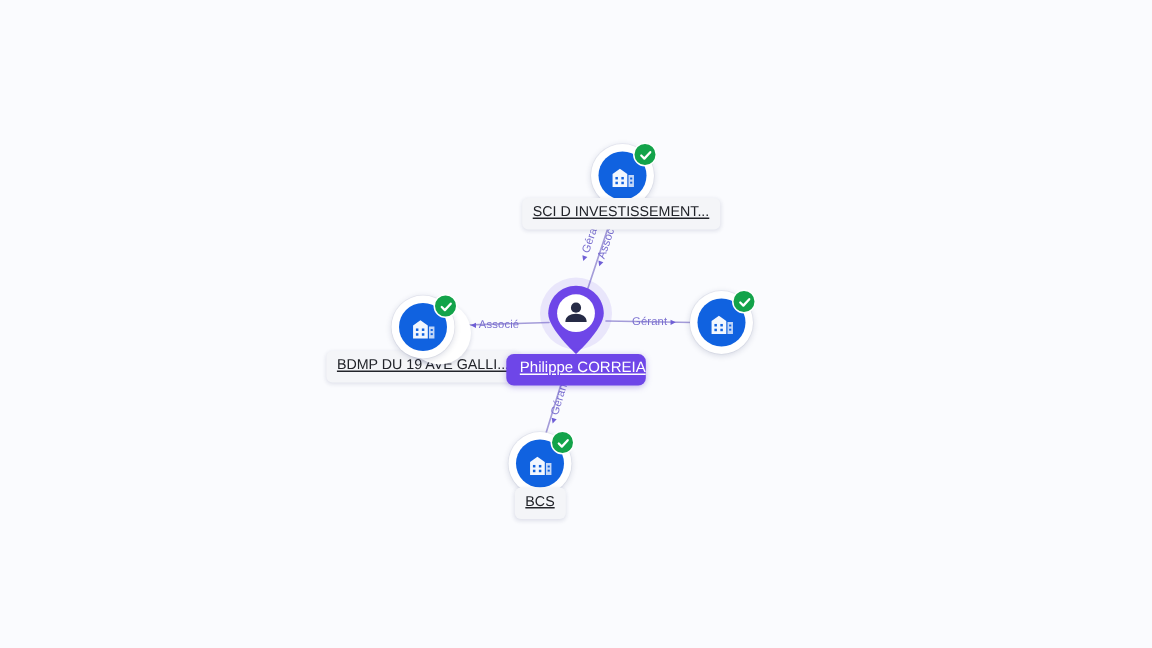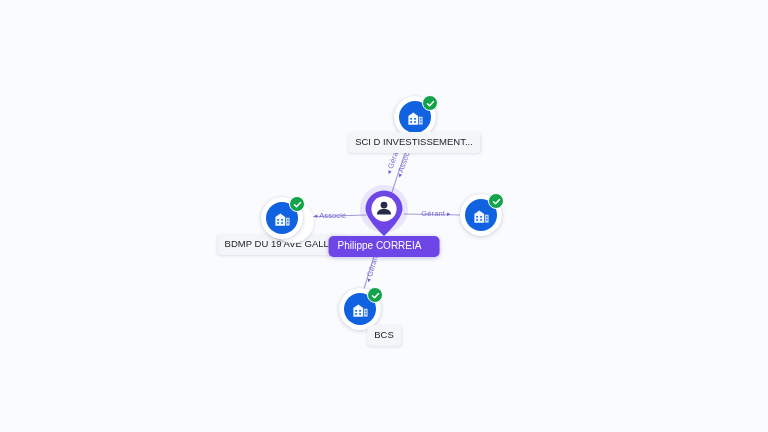--- a/index.html
+++ b/index.html
@@ -124,26 +124,27 @@
     transform: translateX(-50%);
     background: #f4f5f8;
     color: #22242a;
     font-size: 9.5px;
     line-height: 1;
     padding: 5px 7px 6px 7px;
     border-radius: 4px;
     white-space: nowrap;
     box-shadow: 0 1px 3px rgba(30,40,90,.13);
     user-select: none;
+    text-decoration: underline;
   }
   .caption.primary {
     background: #6E46E8;
     color: #ffffff;
     font-size: 10px;
-    padding: 5px 18px 6px 9px;
+    padding: 5px 0 6px 9px;
     border-radius: 5px;
     box-shadow: 0 1px 4px rgba(90,60,200,.35);
   }
 </style>
 </head>
 <body>
 
 <div id="canvas">
 
   <svg id="edges" viewBox="0 0 768 432" xmlns="http://www.w3.org/2000/svg">
@@ -266,21 +267,21 @@
           <rect x="17.8" y="16.6" width="1.8" height="1.6" fill="#1062E0"></rect>
         </svg>
       </div>
       <div class="badge">
         <svg width="9" height="9" viewBox="0 0 24 24" fill="none" stroke="#ffffff" stroke-width="4" stroke-linecap="round" stroke-linejoin="round">
           <path d="M4 12.5 L9.5 18 L20 6.5"></path>
         </svg>
       </div>
     </div>
   </div>
-  <div class="caption" style="left:360px; top:325px;margin-left:24px;">BCS</div>
+  <div class="caption" style="left:360px; top:325px;">BCS</div>
 
   <div class="node" style="left:384px; top:214px; z-index:5;">
     <div class="pin-wrap">
       <div class="pin-halo"></div>
       <svg class="pin-shape" width="40" height="50" viewBox="0 0 40 50">
         <path d="M20 1.5 C9.8 1.5 1.5 9.8 1.5 20 C1.5 30.2 20 47 20 47 C20 47 38.5 30.2 38.5 20 C38.5 9.8 30.2 1.5 20 1.5 Z" fill="#6E46E8"></path>
         <circle cx="20" cy="19.8" r="12.6" fill="#ffffff"></circle>
         <g fill="#262b46">
           <circle cx="20" cy="16.1" r="3.4"></circle>
           <path d="M12.9 25.6 C12.9 21.9 16.1 20.1 20 20.1 C23.9 20.1 27.1 21.9 27.1 25.6 Z"></path>

